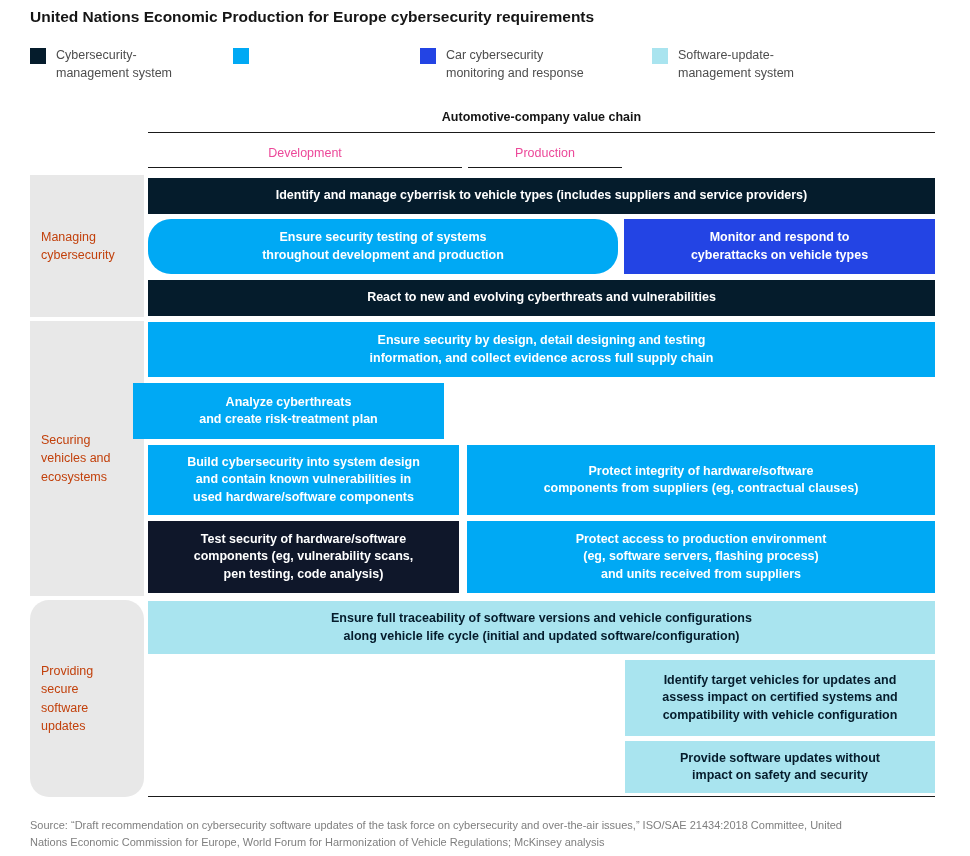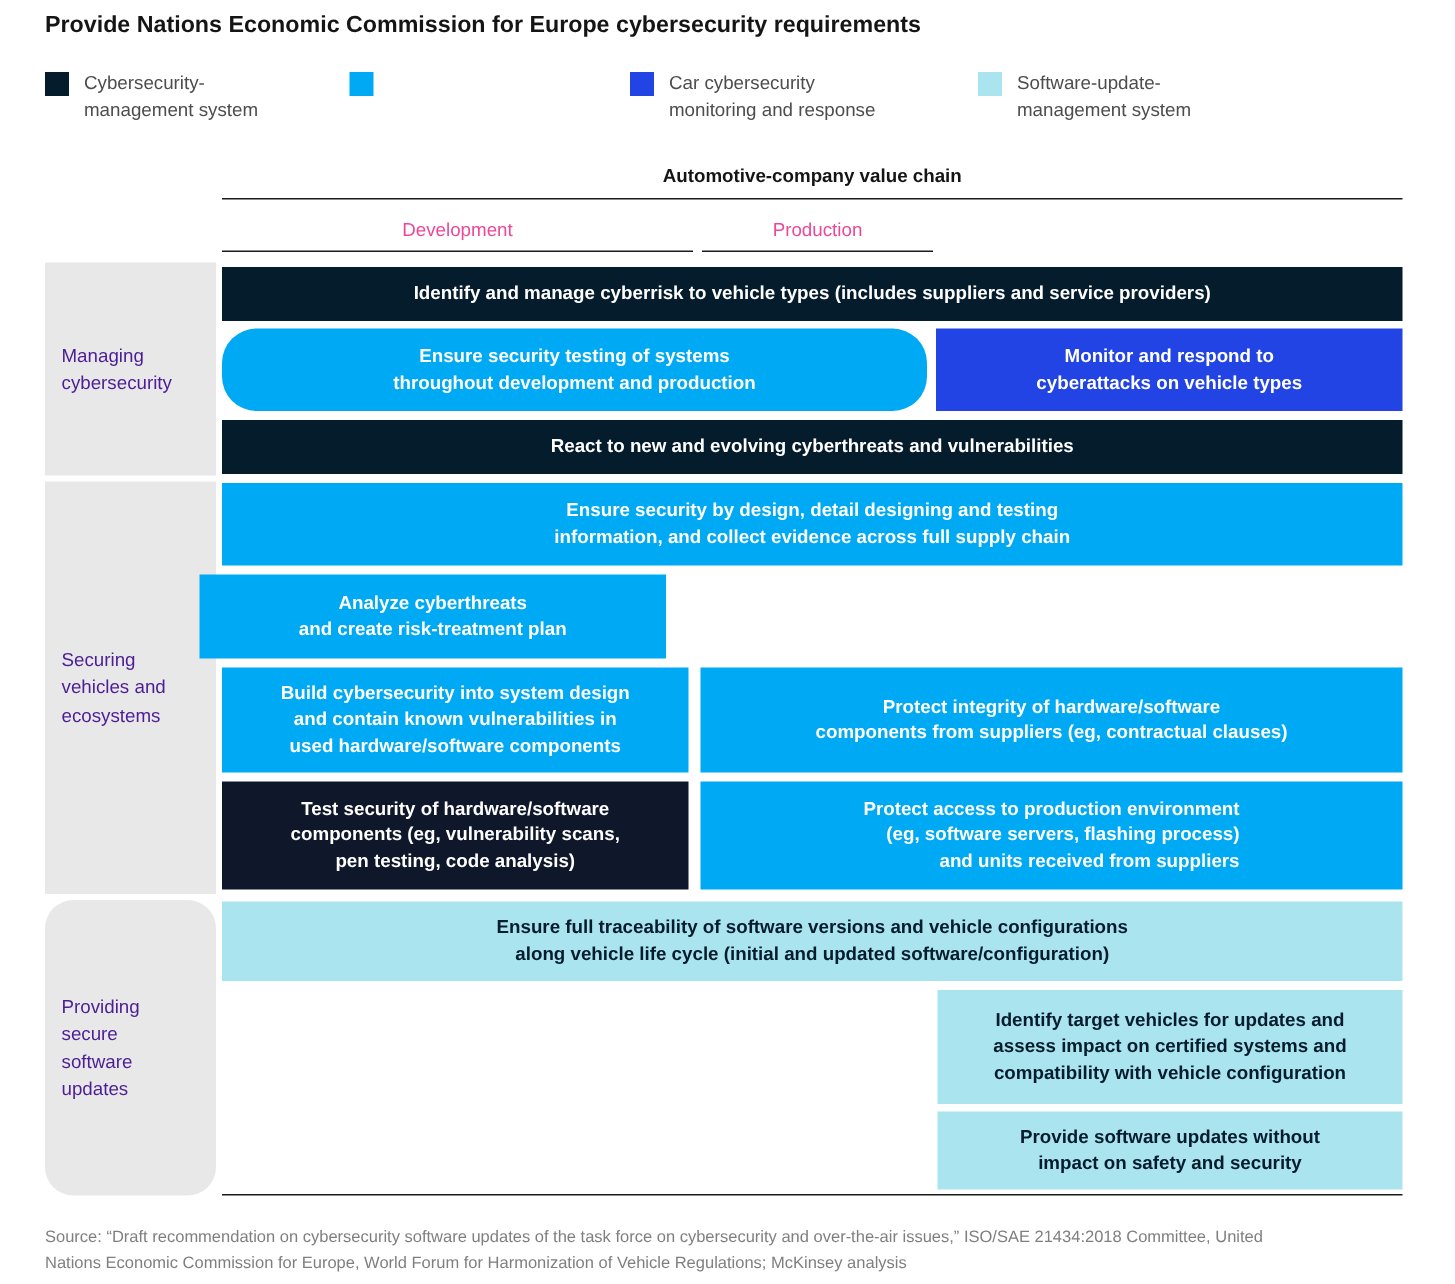--- a/index.html
+++ b/index.html
@@ -59,21 +59,21 @@
   .ch-0 { left: 148px; width: 314px; }
   .ch-1 { left: 468px; width: 154px; }
   .ch-2 { left: 628px; width: 307px; }
 
   
   .row-label {
     position: absolute;
     left: 30px; width: 114px;
     display: flex; align-items: center;
     padding-left: 11px;
-    font-size: 12.5px; color: #4c1d95;
+    font-size: 12.5px; color: #c2410c;
     line-height: 1.45;
     white-space: pre-line;
   }
   .rl-0 { top: 175px; height: 142px; }
   .rl-1 { top: 321px; height: 275px; }
   .rl-2 { top: 600px; height: 197px; border-radius: 19px; }
 
   
   .box {
     position: absolute;
@@ -111,21 +111,21 @@
     font-size: 11px; color: #7f7f7f;
     line-height: 1.55;
     white-space: pre-line;
   }
 </style>
 </head>
 <body>
 
 <div class="page">
 
-  <div class="title">Provide Nations Economic Commission for Europe cybersecurity requirements</div>
+  <div class="title">United Nations Economic Production for Europe cybersecurity requirements</div>
 
   <div class="legend-item li-0">
     <span class="legend-swatch" style="background: rgb(5, 28, 44);"></span>
     <div class="legend-label">Cybersecurity-
 management system</div>
   </div>
   <div class="legend-item li-1">
     <span class="legend-swatch" style="background: rgb(0, 169, 244);"></span>
   </div>
   <div class="legend-item li-2">
@@ -164,21 +164,21 @@
   <div class="box b5" style="background: rgb(0, 169, 244);">Analyze cyberthreats
 and create risk-treatment plan</div>
   <div class="box b6" style="background: rgb(0, 169, 244);">Build cybersecurity into system design
 and contain known vulnerabilities in
 used hardware/software components</div>
   <div class="box b7" style="background: rgb(0, 169, 244);">Protect integrity of hardware/software
 components from suppliers (eg, contractual clauses)</div>
   <div class="box b8" style="background: #0f172a;">Test security of hardware/software
 components (eg, vulnerability scans,
 pen testing, code analysis)</div>
-  <div class="box b9" style="background: rgb(0, 169, 244); text-align: right;">Protect access to production environment
+  <div class="box b9" style="background: rgb(0, 169, 244);">Protect access to production environment
 (eg, software servers, flashing process)
 and units received from suppliers</div>
   <div class="box b10 light" style="background: rgb(169, 228, 239);">Ensure full traceability of software versions and vehicle configurations
 along vehicle life cycle (initial and updated software/configuration)</div>
   <div class="box b11 light" style="background: rgb(169, 228, 239);">Identify target vehicles for updates and
 assess impact on certified systems and
 compatibility with vehicle configuration</div>
   <div class="box b12 light" style="background: rgb(169, 228, 239);">Provide software updates without
 impact on safety and security</div>
 

